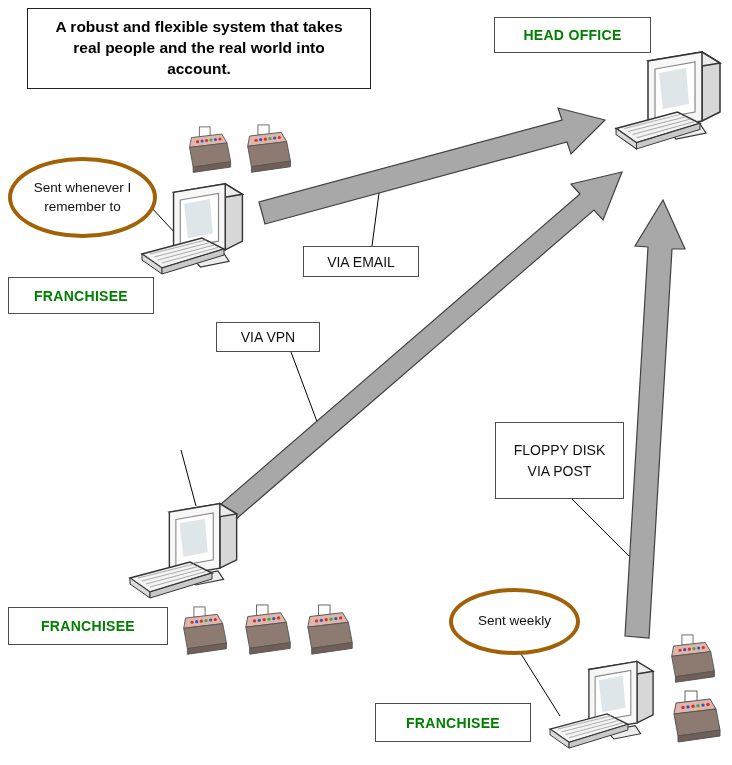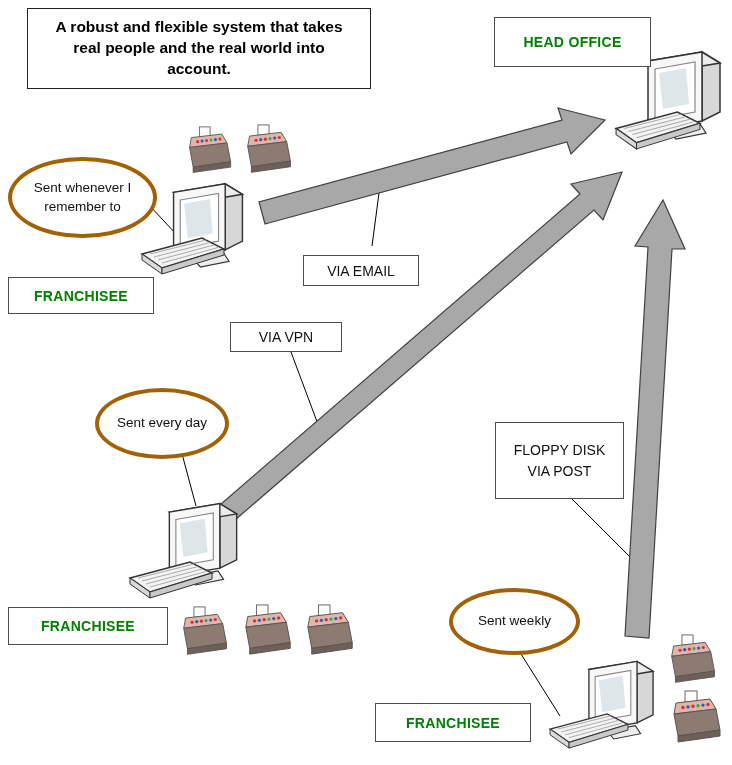--- a/index.html
+++ b/index.html
@@ -26,27 +26,27 @@
     text-align: center;
     color: #000;
   }
   .title-box {
     left: 27px; top: 8px; width: 344px; height: 81px;
     font-size: 15.5px; font-weight: bold; line-height: 1.35;
     padding: 0 24px;
     border-color: #222;
   }
   .green-label { color: var(--label-green, #008000); font-weight: bold; font-size: 14px; letter-spacing: 0.3px; }
-  .head-office-box { left: 494px; top: 17px; width: 157px; height: 50px; }
+  .head-office-box { left: 494px; top: 17px; width: 157px; height: 36px; }
   .franchisee1-box { left: 8px;   top: 277px; width: 146px; height: 37px; }
   .franchisee2-box { left: 8px;   top: 607px; width: 160px; height: 38px; }
   .franchisee3-box { left: 375px; top: 703px; width: 156px; height: 39px; }
   .method-box { font-size: 14px; color: #111; }
-  .via-email-box { left: 303px; top: 246px; width: 116px; height: 31px; margin-top: 9px; }
-  .via-vpn-box   { left: 230px; top: 322px; width: 112px; height: 30px; }
+  .via-email-box { left: 303px; top: 246px; width: 116px; height: 31px; }
+  .via-vpn-box   { left: 216px; top: 322px; width: 104px; height: 30px; }
   .floppy-box    { left: 495px; top: 422px; width: 129px; height: 77px; padding: 0 14px; line-height: 1.45; }
   .bubble {
     position: absolute;
     background: #ffffff;
     border: 4px solid #a16207;
     border-radius: 50%;
     display: flex; align-items: center; justify-content: center;
     text-align: center;
     font-size: 13.5px; color: #111; line-height: 1.35;
   }
@@ -137,23 +137,20 @@
   <div class="box franchisee1-box">
     <span class="green-label">FRANCHISEE</span>
   </div>
   <div class="box method-box via-email-box">
     <span>VIA EMAIL</span>
   </div>
 
   <div class="box method-box via-vpn-box">
     <span>VIA VPN</span>
   </div>
-  <div class="bubble bubble2">
-    <span>Sent every day</span>
-  </div>
   <div class="box franchisee2-box">
     <span class="green-label">FRANCHISEE</span>
   </div>
 
   <div class="box method-box floppy-box">
     <span>FLOPPY DISK VIA POST</span>
   </div>
   <div class="bubble bubble3">
     <span>Sent weekly</span>
   </div>

